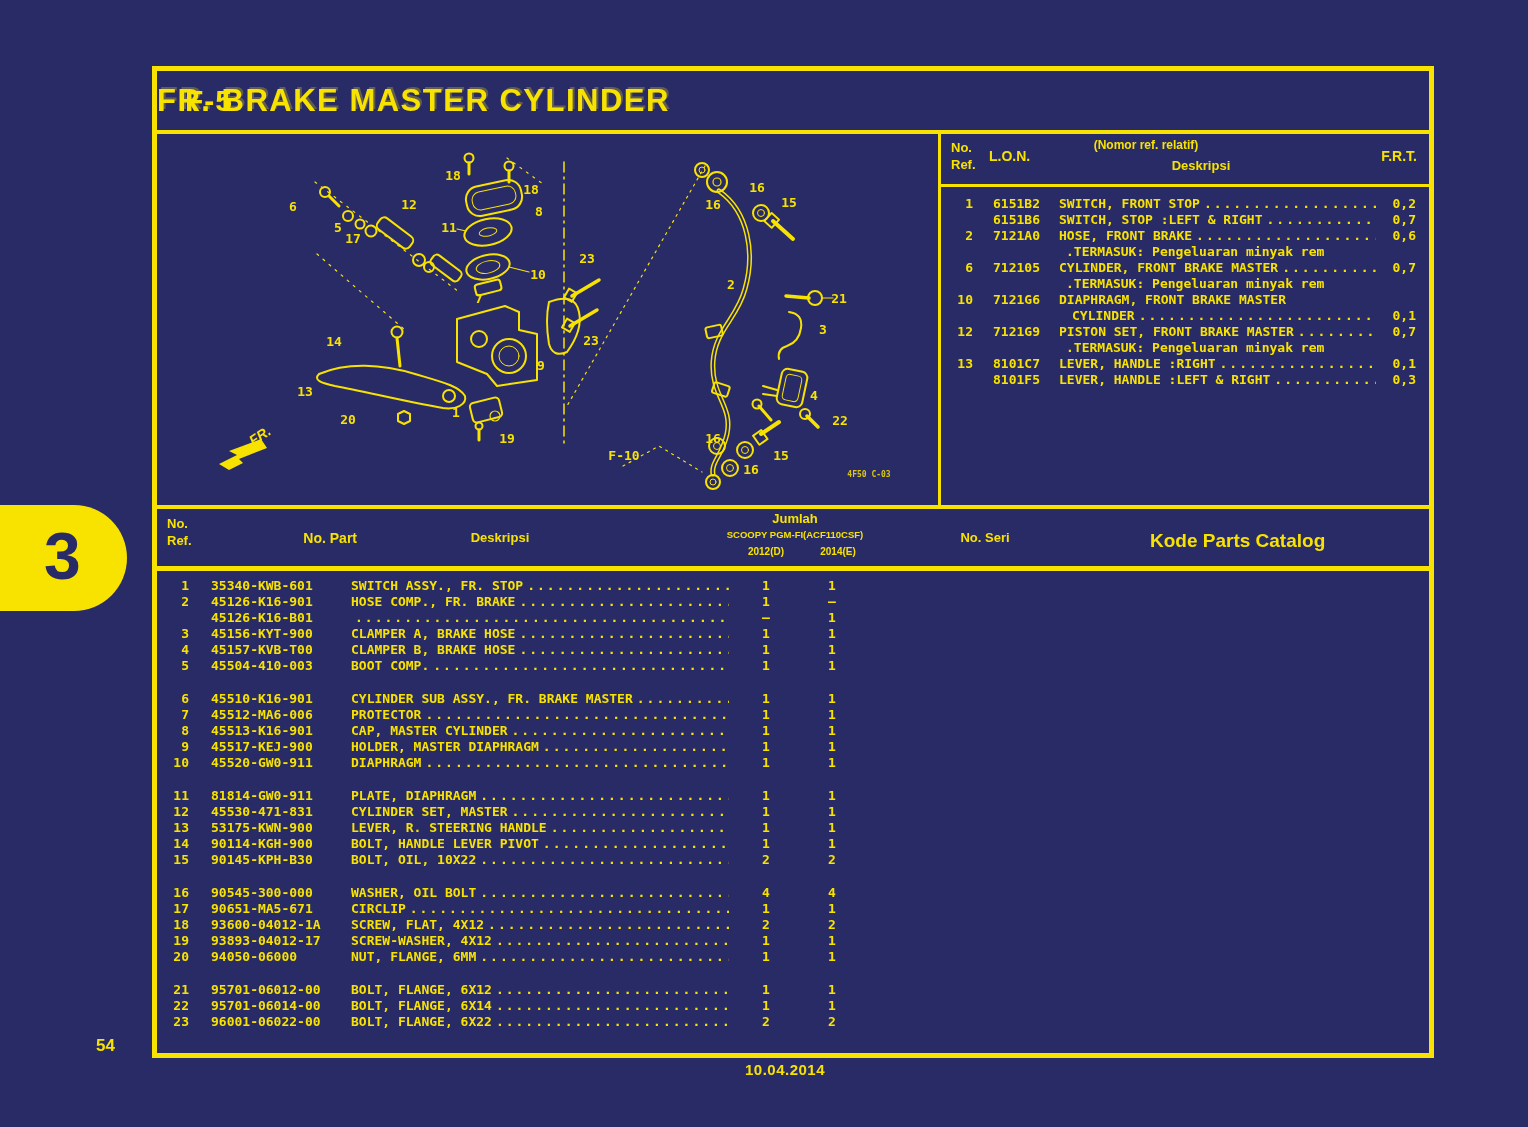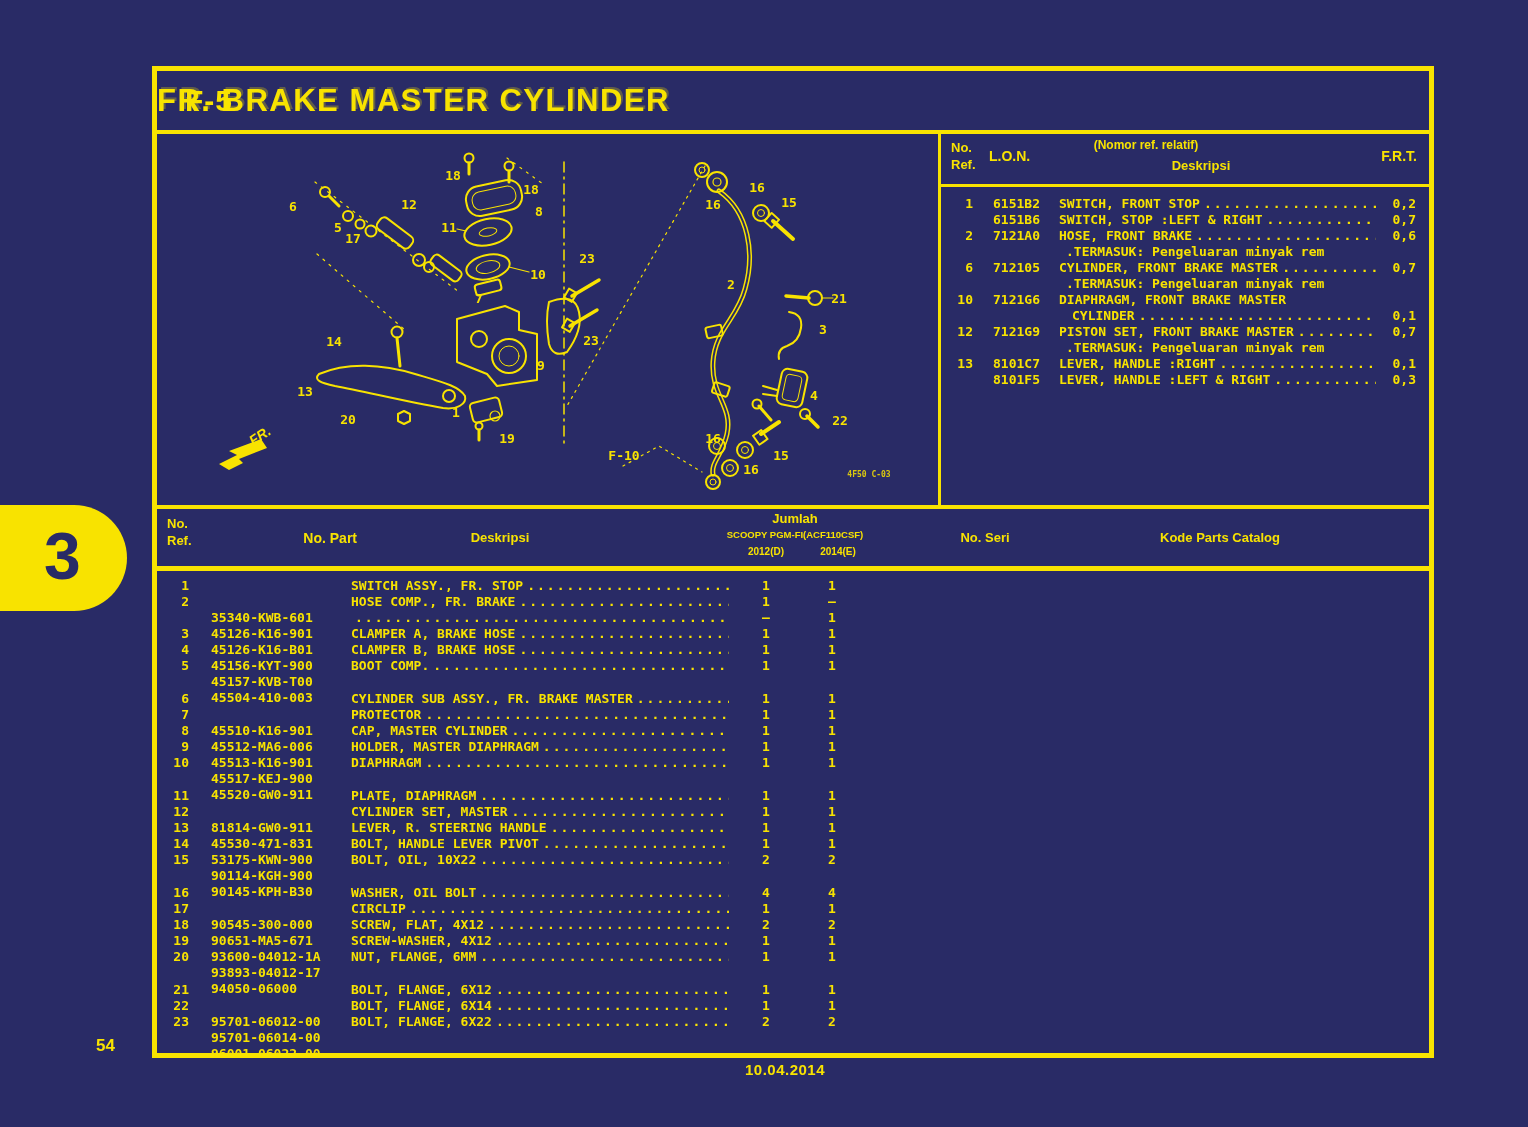--- a/index.html
+++ b/index.html
@@ -39,28 +39,28 @@
   .phdr span{position:absolute;white-space:nowrap;}
   .ph-no1{left:10px;top:8px;font-size:13px;}
   .ph-no2{left:10px;top:25px;font-size:13px;}
   .ph-part{left:60px;top:22px;width:140px;text-align:right;font-size:14px;}
   .ph-desk{left:273px;top:22px;width:140px;text-align:center;font-size:13px;}
   .ph-jumlah{left:568px;top:3px;width:140px;text-align:center;font-size:13px;}
   .ph-model{left:538px;top:21px;width:200px;text-align:center;font-size:9.5px;}
   .ph-2012{left:574px;top:38px;width:70px;text-align:center;font-size:10px;}
   .ph-2014{left:646px;top:38px;width:70px;text-align:center;font-size:10px;}
   .ph-seri{left:758px;top:22px;width:140px;text-align:center;font-size:13px;}
-  .ph-kode{left:993px;top:22px;width:140px;text-align:center;font-size:13px;}
+  .ph-kode{left:993px;top:22px;width:140px;text-align:center;font-size:19px;}
   
   .pbody{position:absolute;left:0;top:507px;width:100%;bottom:0;overflow:hidden;}
   .prow{display:flex;height:16px;line-height:16px;padding-left:8px;
         font-family:"DejaVu Sans Mono",monospace;font-weight:bold;font-size:13px;white-space:nowrap;}
   .prow.gap{margin-top:17px;}
   .p-no{width:24px;text-align:right;flex:none;}
-  .p-part{width:136px;margin-left:22px;flex:none;margin-top:32px;}
+  .p-part{width:136px;margin-left:22px;flex:none;}
   .p-desc-wrap{width:382px;display:flex;overflow:hidden;margin-left:4px;flex:none;}
   .p-q{width:66px;text-align:center;flex:none;}
   
   .tab{position:absolute;left:0;top:505px;width:127px;height:106px;background:#f8e300;
        border-radius:0 53px 53px 0;}
   .tab span{position:absolute;left:44px;top:13px;font-size:66px;font-weight:bold;color:#292b66;
             font-family:"Liberation Sans",sans-serif;}
   .pagenum{position:absolute;left:96px;top:1036px;font-size:17px;font-weight:bold;}
   .dateline{position:absolute;left:0;top:1061px;width:1570px;text-align:center;font-size:15px;
             font-weight:bold;letter-spacing:.5px;}

